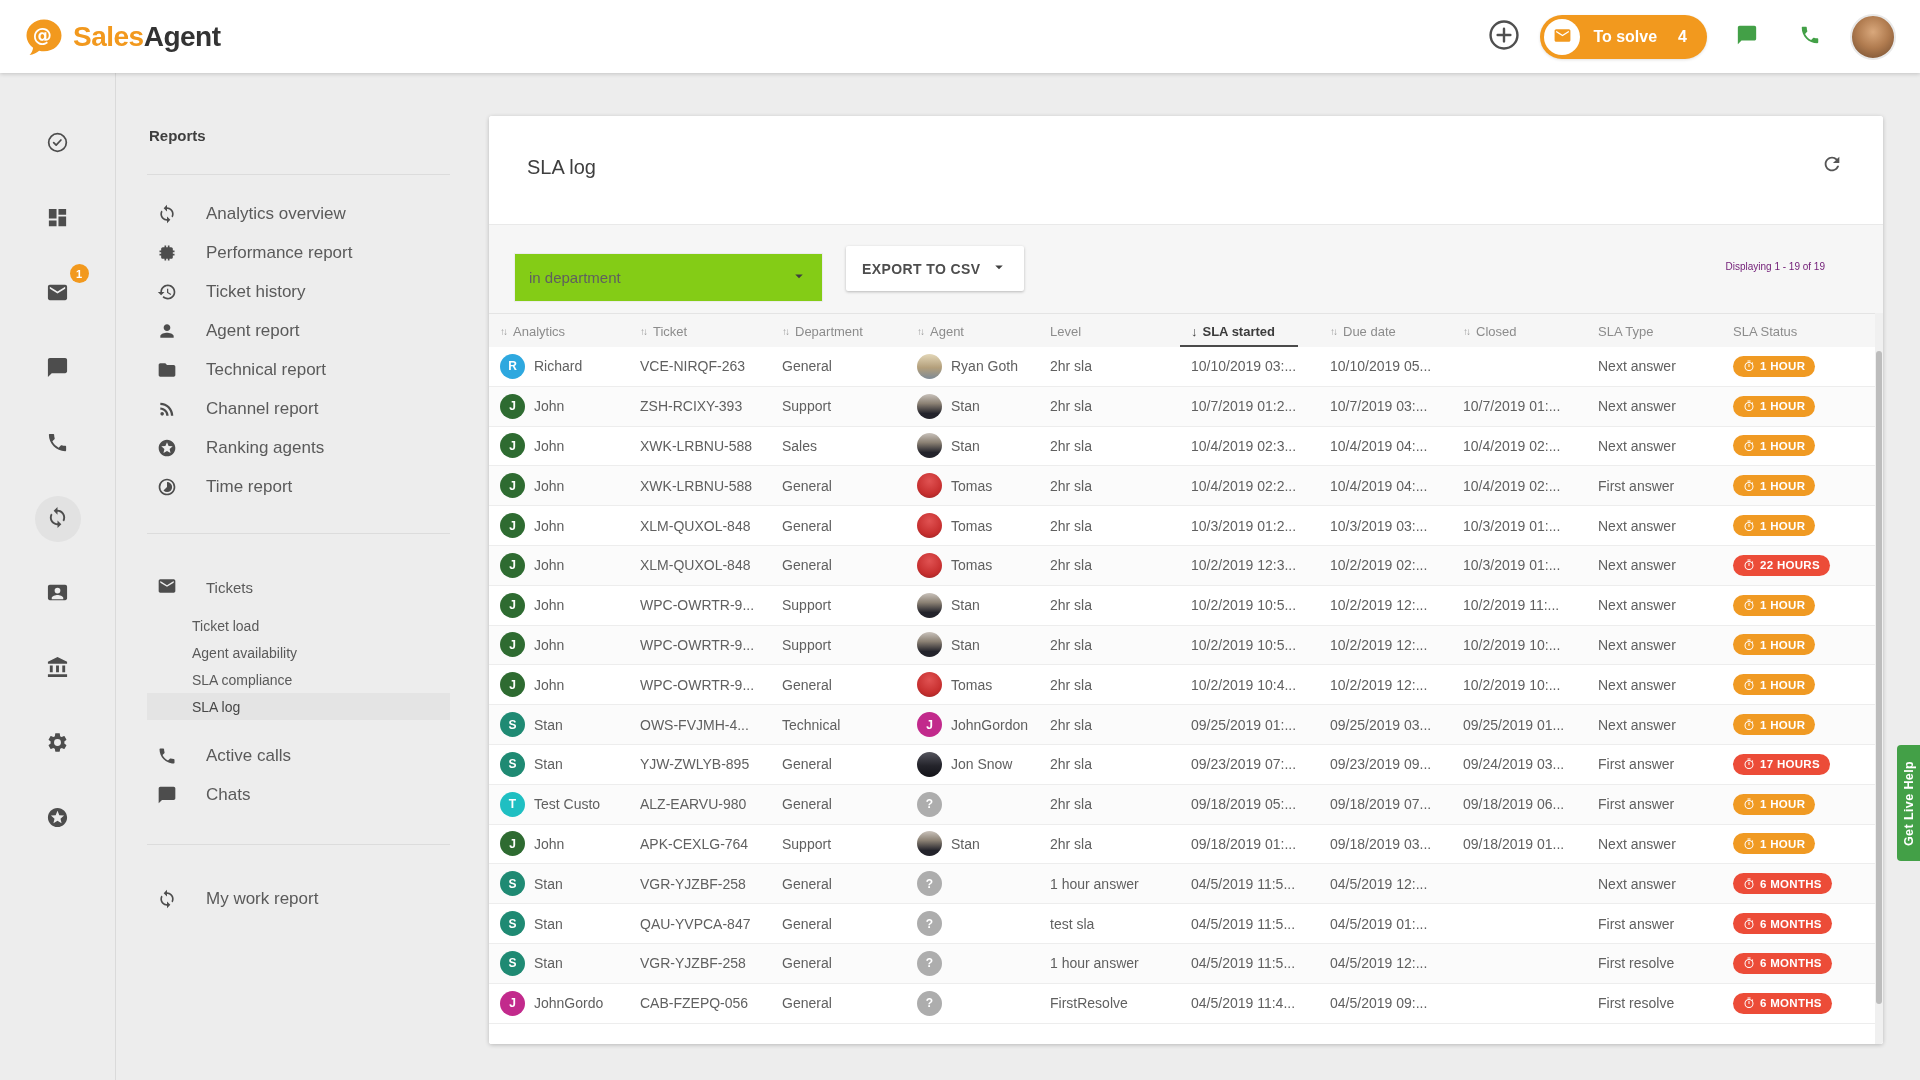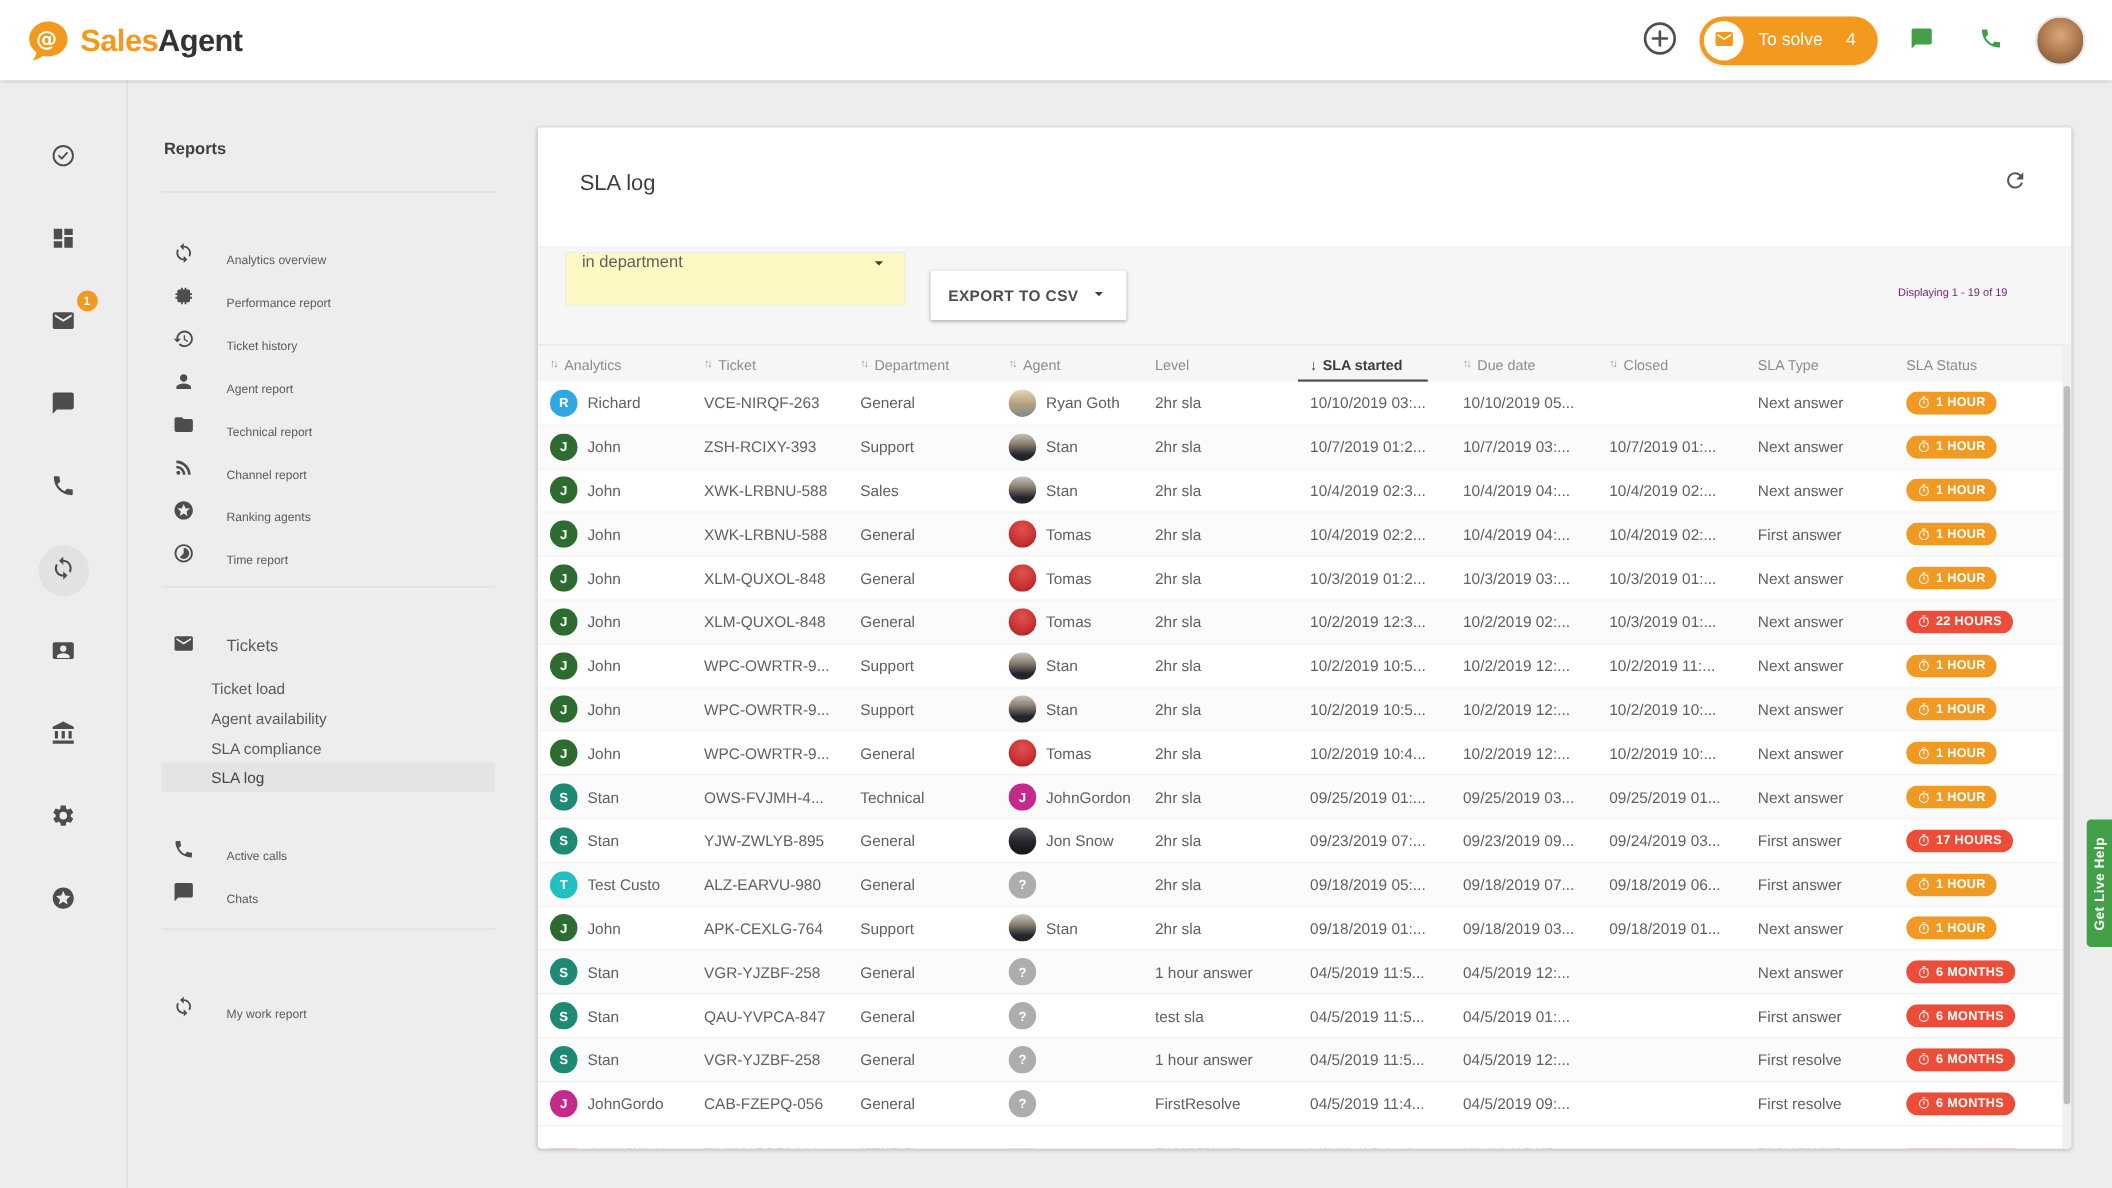--- a/index.html
+++ b/index.html
@@ -12,21 +12,21 @@
   .logo-bubble svg{display:block}
   .logo-text{font-size:28px;font-weight:700;letter-spacing:-.5px}
   .lt-live{color:#F2991E}
   .lt-agent{color:#333}
   .top-actions{display:flex;align-items:center;gap:17px}
   .icon-btn{width:38px;height:38px;border:none;background:none;padding:0;color:#4F4F4F;cursor:pointer}
   .icon-btn svg{width:34px;height:34px}
   .tosolve{height:44px;border:none;border-radius:22px;background:#F2991E;display:flex;align-items:center;padding:4px 20px 4px 4px;gap:13px;cursor:pointer;box-shadow:0 1px 3px rgba(0,0,0,.12)}
   .ts-mail{width:36px;height:36px;border-radius:50%;background:#fff;display:flex;align-items:center;justify-content:center;color:#F2991E}
   .ts-mail svg{width:19px;height:19px}
-  .ts-label,.ts-count{color:#fff;font-weight:400;font-size:16px}
+  .ts-label,.ts-count{color:#fff;font-weight:700;font-size:16px}
   .ts-count{margin-left:8px}
   .round-btn{width:46px;height:46px;border-radius:50%;border:none;background:#fff;display:flex;align-items:center;justify-content:center;color:#43A047;cursor:pointer}
   .round-btn svg{width:22px;height:22px}
   .avatar-btn{width:46px;height:46px;border-radius:50%;border:2px solid #E9E9E9;cursor:pointer;background:radial-gradient(circle at 50% 38%,#D9A87C 0%,#B07B4F 48%,#6E4A2E 100%)}
 
   
   .vline{position:absolute;left:115px;top:73px;bottom:0;width:1px;background:#DADADA}
   .rail{position:absolute;left:0;top:73px;width:115px;bottom:0;display:flex;flex-direction:column;align-items:center;padding-top:48px;box-sizing:border-box}
   .rail-item{width:46px;height:46px;margin-bottom:29px;border-radius:50%;display:flex;align-items:center;justify-content:center;position:relative;color:#4D4D4D;cursor:pointer}
   .rail-item svg{width:23px;height:23px}
@@ -34,39 +34,39 @@
   .rail-badge{position:absolute;top:-7px;right:-8px;min-width:19px;height:19px;border-radius:50%;background:#F2991E;color:#fff;font-size:11px;font-weight:700;display:flex;align-items:center;justify-content:center}
 
   
   .menu{position:absolute;left:147px;top:73px;width:303px;bottom:0;color:#5A5A5A}
   .menu-heading{margin:54px 0 0 2px;font-size:15px;font-weight:700;color:#3F3F3F}
   .menu-divider{height:1px;background:#DCDCDC}
   .md1{margin-top:30px}
   .md2{margin-top:17px}
   .md3{margin-top:20px}
   #menu-reports{margin-top:29px}
-  .menu-item{height:39px;display:flex;align-items:flex-end;gap:29px;padding-left:10px;font-size:11px;cursor:pointer}
+  .menu-item{height:39px;display:flex;align-items:flex-start;gap:29px;padding-left:10px;font-size:17px;cursor:pointer}
   .menu-item svg{width:20px;height:20px;color:#4D4D4D;flex:none}
   .menu-group-head{margin-top:38px;height:30px;display:flex;align-items:center;gap:29px;padding-left:10px;font-size:15px;cursor:pointer}
   .menu-group-head svg{width:20px;height:20px;color:#4D4D4D}
   #tickets-sub{margin-top:10px}
   .sub-item{height:27px;display:flex;align-items:center;padding-left:45px;font-size:14px;cursor:pointer}
   .sub-item.active{background:#E4E4E4;color:#474747}
   #menu-extra{margin-top:26px}
   #menu-footer{margin-top:44px}
 
   
   .content{position:absolute;left:489px;top:116px}
   .card{width:1394px;height:928px;background:#fff;border-radius:3px;box-shadow:0 1px 4px rgba(0,0,0,.22);position:relative;overflow:hidden}
   .card-head{height:108px;background:#fff;border-bottom:1px solid #E9E9E9;position:relative}
   .card-title{position:absolute;left:38px;top:40px;margin:0;font-size:20px;font-weight:500;color:#3E3E3E}
   .refresh{position:absolute;right:38px;top:36px;width:26px;height:26px;border:none;background:none;color:#555;padding:0;cursor:pointer}
   .refresh svg{width:22px;height:22px}
   .card-body{position:absolute;top:109px;left:0;right:0;bottom:0;background:#F6F6F6}
-  .filter-select{position:absolute;left:25px;top:4px;width:309px;height:49px;background:#fef9c3;border:1px solid #ECECEC;box-sizing:border-box;display:flex;justify-content:space-between;padding:0 14px;font-size:15px;color:#5F5F5F;cursor:pointer}
+  .filter-select{position:absolute;left:25px;top:28px;width:309px;height:49px;background:#84cc16;border:1px solid #ECECEC;box-sizing:border-box;display:flex;align-items:center;justify-content:space-between;padding:0 14px;font-size:15px;color:#5F5F5F;cursor:pointer}
   .caret{display:inline-flex;color:#3F3F3F}
   .caret svg{width:18px;height:18px}
   .export-btn{position:absolute;left:357px;top:21px;height:45px;padding:0 16px;background:#fff;border:none;border-radius:2px;box-shadow:0 1px 3px rgba(0,0,0,.25);font-size:14px;font-weight:600;color:#4D4D4D;letter-spacing:.4px;display:flex;align-items:center;gap:9px;cursor:pointer}
   .displaying{position:absolute;right:58px;top:36px;font-size:10px;color:#701a75}
 
   .grid-cols{display:grid;grid-template-columns:140px 142px 135px 133px 141px 139px 133px 135px 135px 161px}
   .thead{position:absolute;top:88px;left:0;right:0;height:34px;border-top:1px solid #E4E4E4;border-bottom:1px solid #E0E0E0;align-items:center;font-size:13px;color:#8C8C8C;background:#F6F6F6}
   .th{display:flex;align-items:center;gap:5px;padding-left:11px;position:relative;height:100%;box-sizing:border-box}
   .sort-pair{font-size:10px;letter-spacing:-2px;color:#9A9A9A;padding-right:2px}
   .th.active{color:#3C3C3C;font-weight:700}

